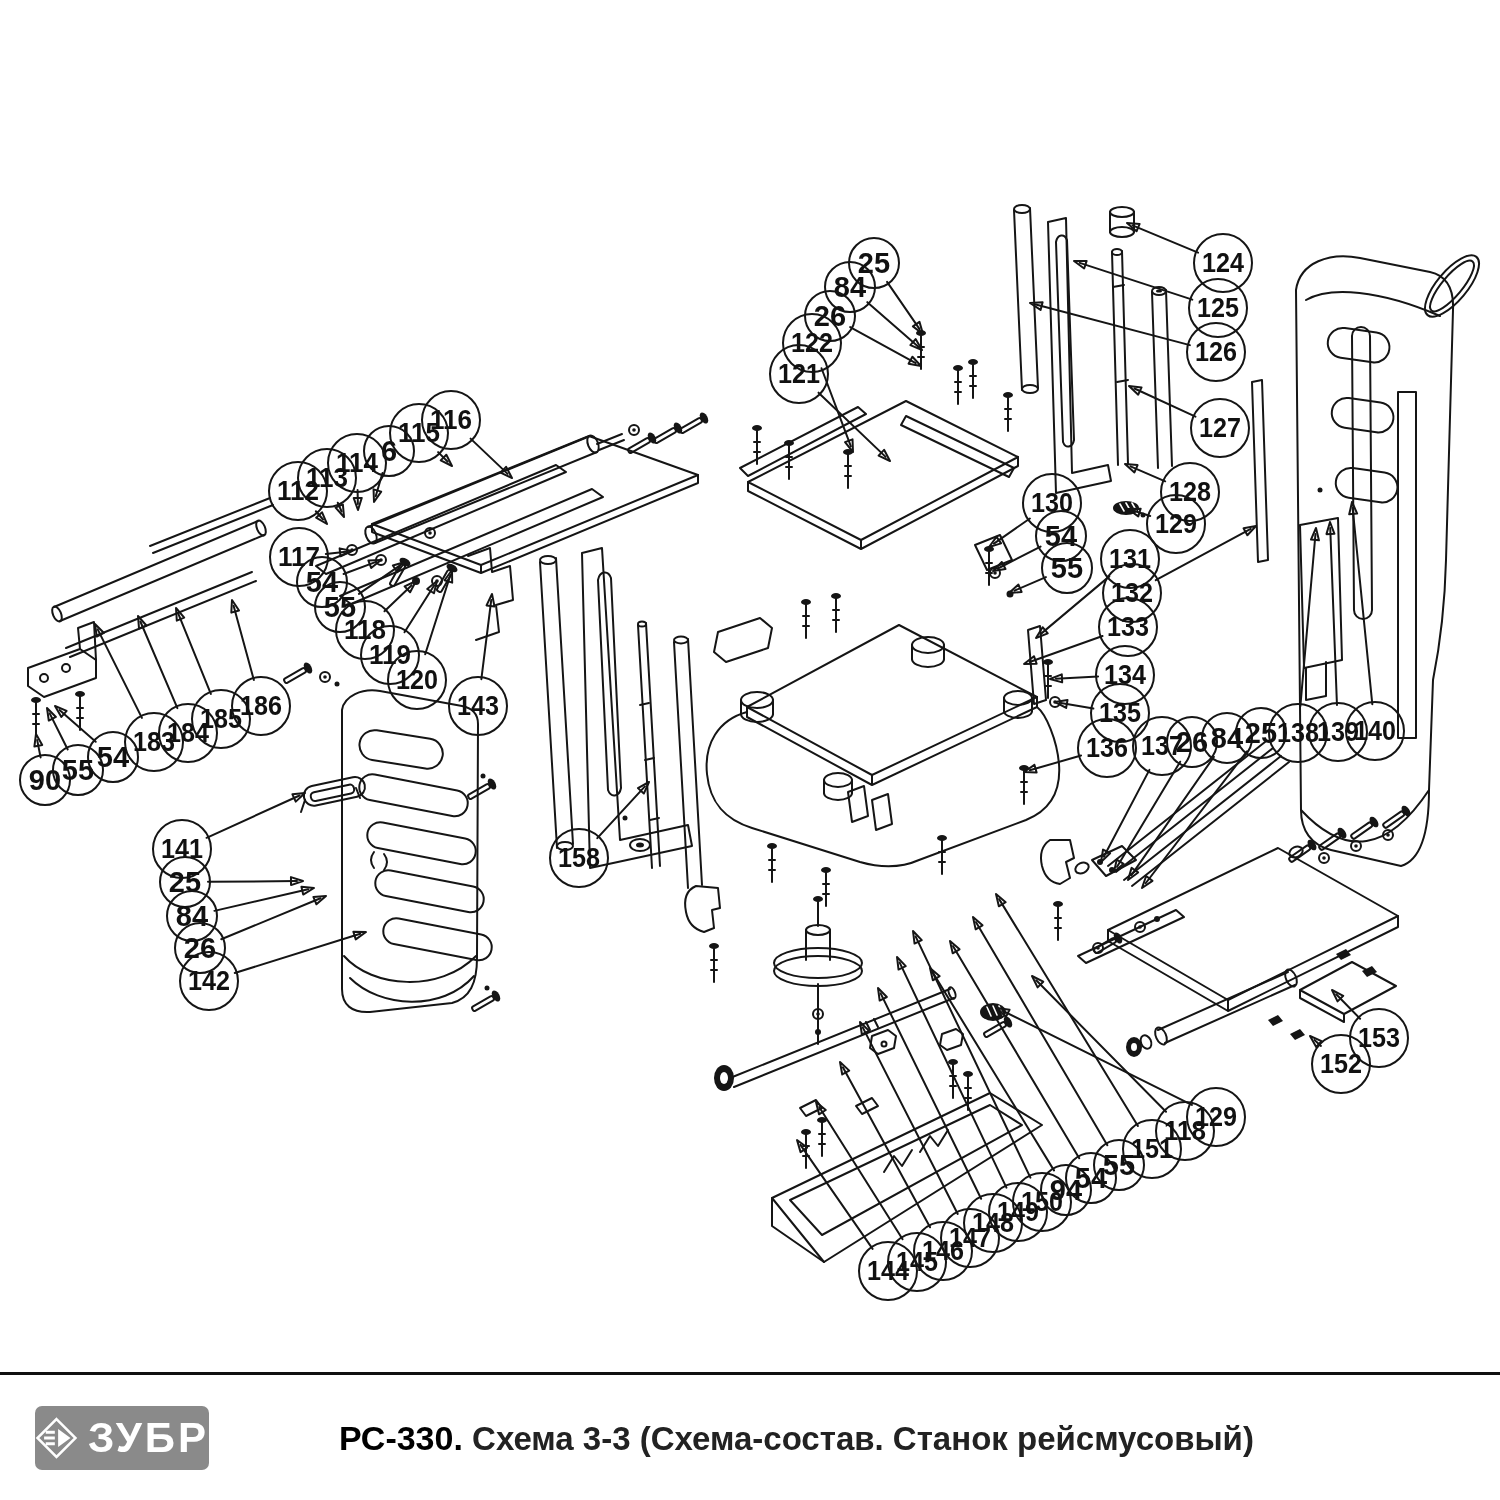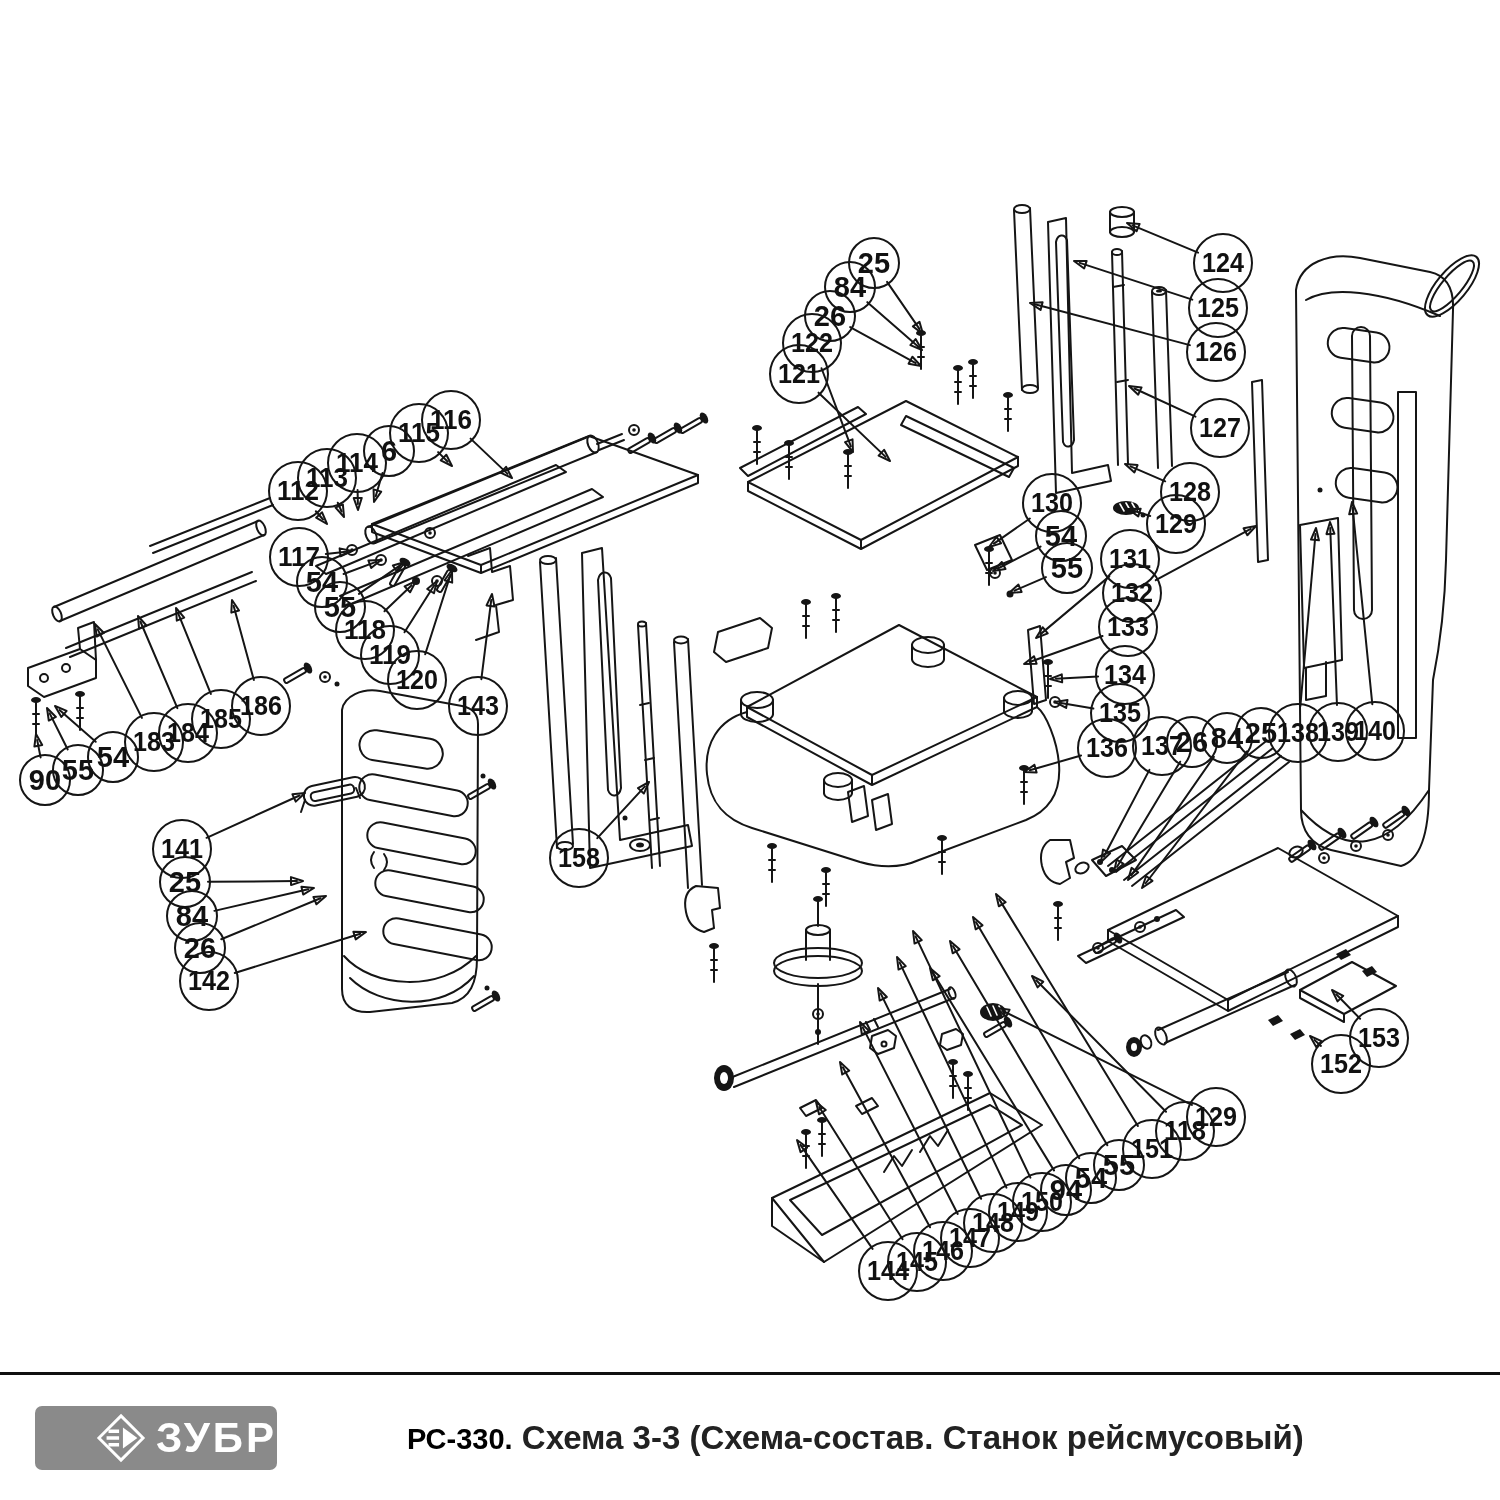--- a/index.html
+++ b/index.html
@@ -6,25 +6,25 @@
   .canvas{position:relative;width:1500px;height:1500px;background:#fff;overflow:hidden;
           font-family:"Liberation Sans",sans-serif;}
   svg.art{position:absolute;left:0;top:0;}
   svg.art path,svg.art line,svg.art polygon,svg.art rect,svg.art ellipse,svg.art circle,svg.art polyline{
     stroke:var(--line,#151515);stroke-width:2;fill:none;stroke-linecap:round;stroke-linejoin:round;}
   svg.art .f{fill:#151515;stroke:none;}
   .co-circle{fill:#ffffff;stroke:var(--line,#151515);stroke-width:2.6;}
   .co-text{fill:#111;font-family:"Liberation Sans",sans-serif;font-weight:700;}
   .rule{position:absolute;left:0;top:1372px;width:1500px;height:3px;background:#101010;}
   .footer{position:absolute;left:35px;top:1406px;display:flex;align-items:center;}
-  .logo{width:242px;height:64px;background:var(--logo-bg,#8a8a8a);border-radius:7px;
+  .logo{width:174px;height:64px;background:var(--logo-bg,#8a8a8a);border-radius:7px;
         display:flex;align-items:center;justify-content:flex-end;gap:10px;flex:0 0 auto;}
   .logo-text{color:var(--logo-fg,#fff);font-weight:700;font-size:42px;letter-spacing:3px;line-height:1;}
   .title{margin-left:130px;white-space:nowrap;font-size:33px;color:var(--subtitle,#222);}
-  .model{font-weight:700;color:#000;font-size:29px;}
+  .model{font-weight:700;color:#000;font-size:34px;}
   .subtitle{font-weight:700;}
 </style>
 </head>
 <body>
 
 <div class="canvas">
 
   <svg id="art" class="art" width="1500" height="1500" viewBox="0 0 1500 1500">
     <defs>
       <g id="bolt">

